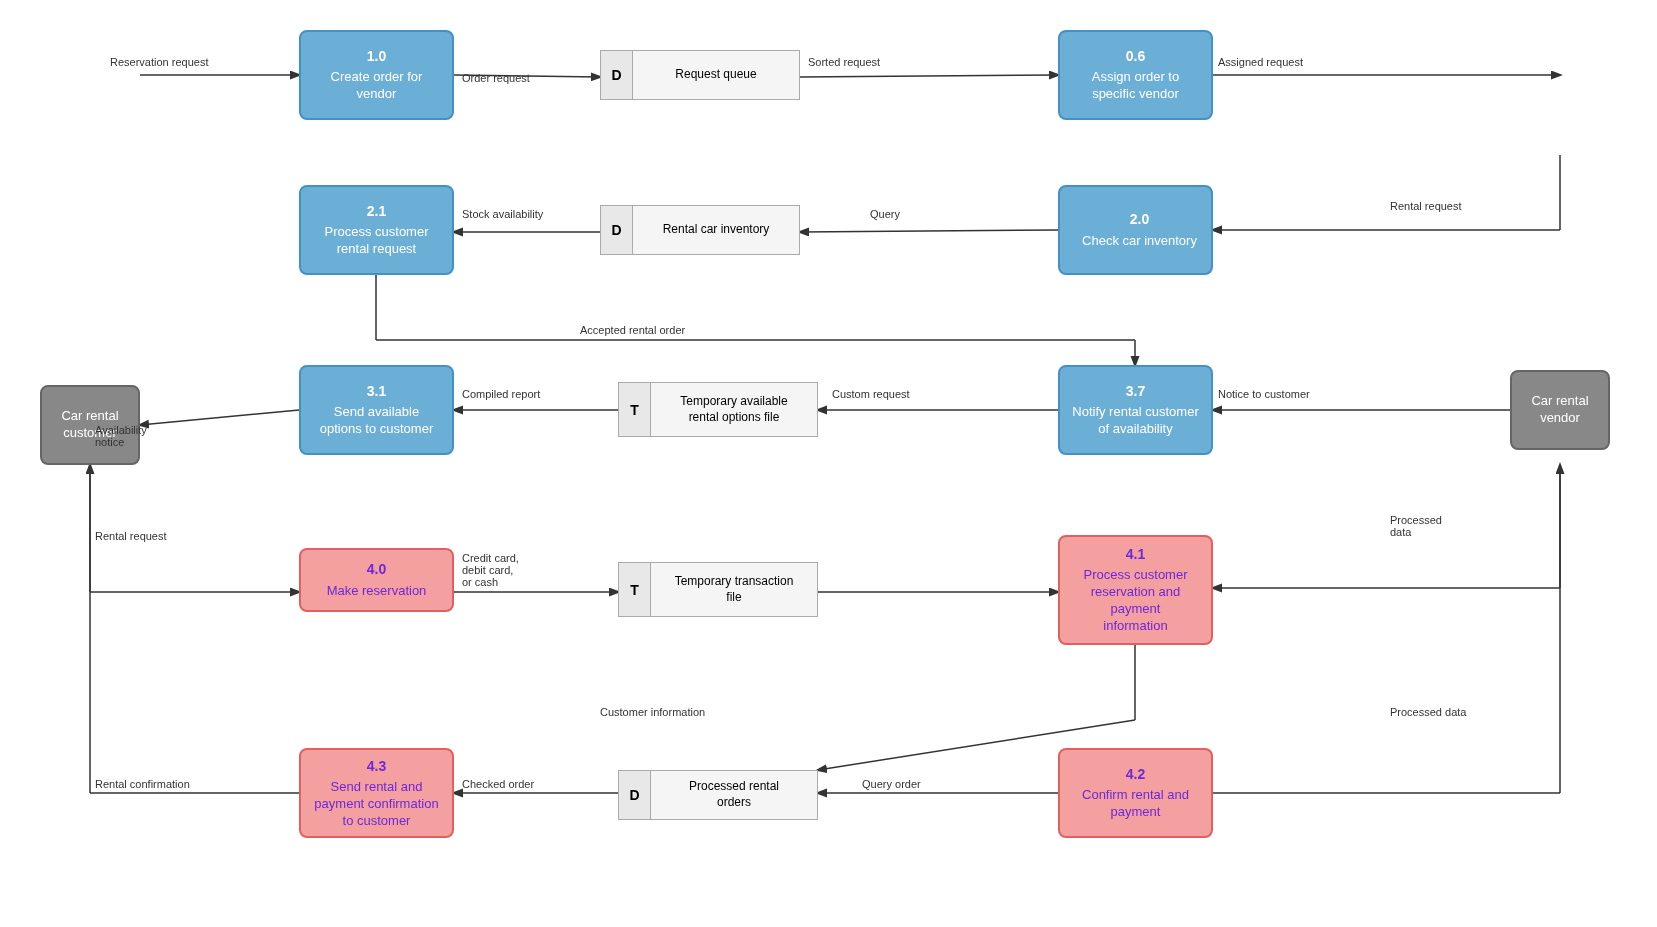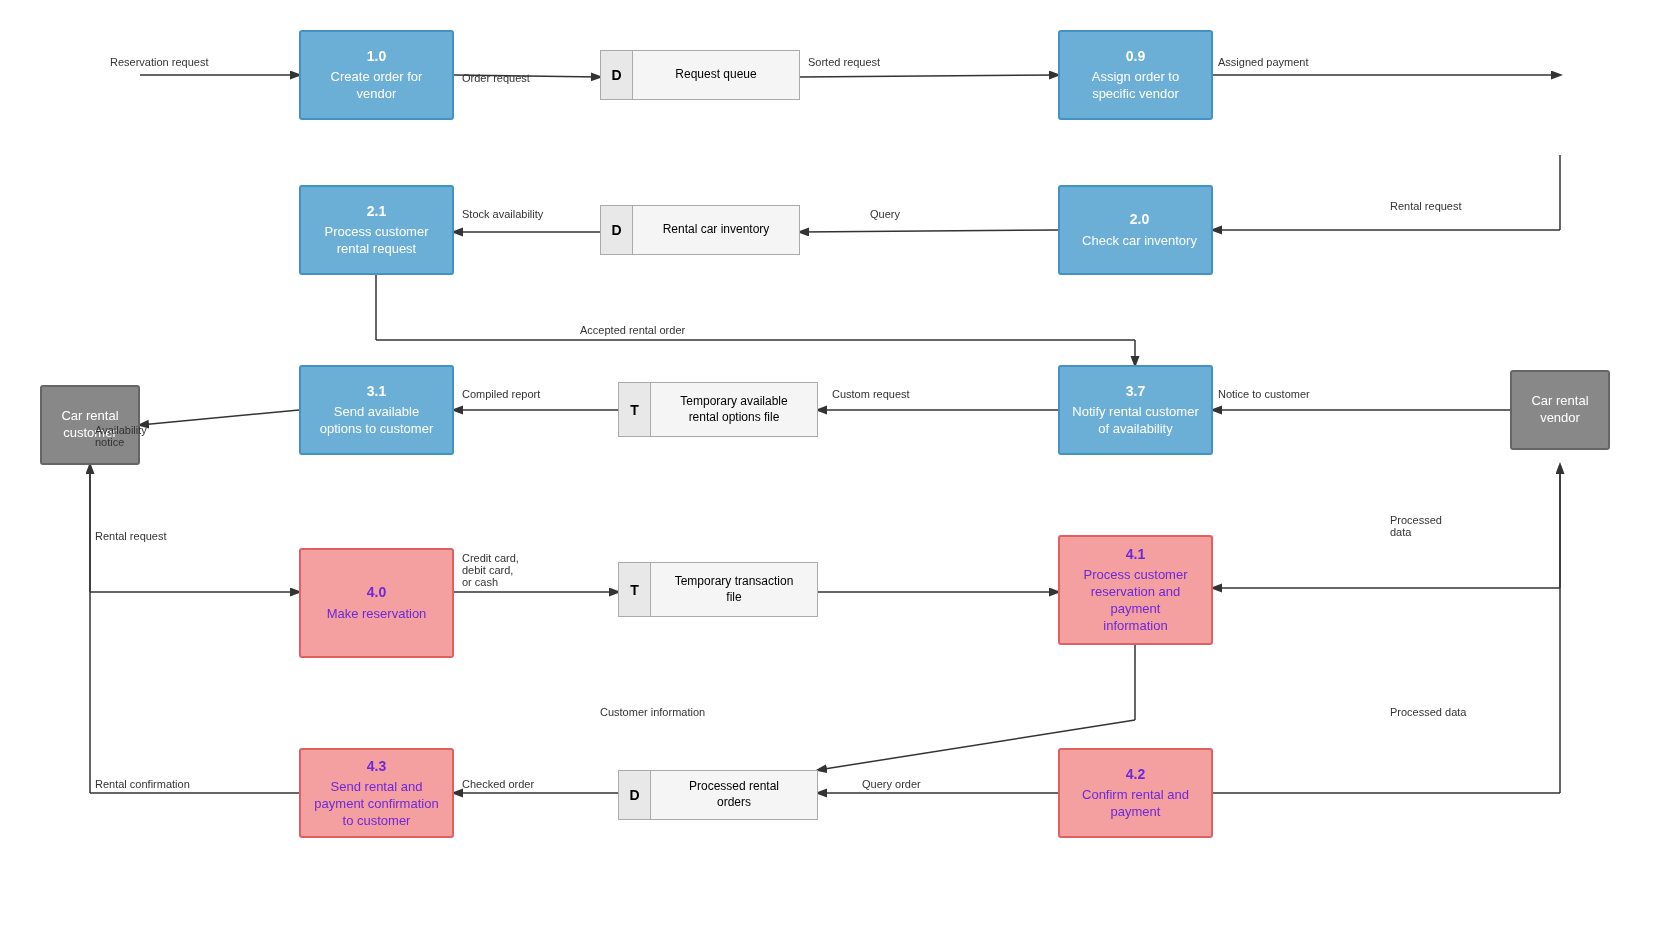--- a/index.html
+++ b/index.html
@@ -10,21 +10,21 @@
       overflow: auto;
     }
     #diagram {
       position: relative;
       width: 1657px;
       height: 927px;
       background: #fff;
     }
     .process-box {
       position: absolute;
-      border-radius: 3px;
+      border-radius: 8px;
       display: flex;
       flex-direction: column;
       align-items: center;
       justify-content: center;
       text-align: center;
       padding: 8px;
       font-size: 13px;
       line-height: 1.3;
     }
     .process-blue {
@@ -159,21 +159,21 @@
     <span>Car rental
 vendor</span>
   </div>
 
   <div class="process-box process-blue" style="left:299px;top:30px;width:155px;height:90px;">
     <div class="process-number">1.0</div>
     <div>Create order for<br>vendor</div>
   </div>
 
   <div class="process-box process-blue" style="left:1058px;top:30px;width:155px;height:90px;">
-    <div class="process-number">0.9</div>
+    <div class="process-number">0.6</div>
     <div>Assign order to<br>specific vendor</div>
   </div>
 
   <div class="process-box process-blue" style="left:1058px;top:185px;width:155px;height:90px;padding-left:16px;">
     <div class="process-number">2.0</div>
     <div>Check car inventory</div>
   </div>
 
   <div class="process-box process-blue" style="left:299px;top:185px;width:155px;height:90px;">
     <div class="process-number">2.1</div>
@@ -183,21 +183,21 @@
   <div class="process-box process-blue" style="left:1058px;top:365px;width:155px;height:90px;">
     <div class="process-number">3.7</div>
     <div>Notify rental customer<br>of availability</div>
   </div>
 
   <div class="process-box process-blue" style="left:299px;top:365px;width:155px;height:90px;">
     <div class="process-number">3.1</div>
     <div>Send available<br>options to customer</div>
   </div>
 
-  <div class="process-box process-pink" style="left:299px;top:548px;width:155px;height:110px;">
+  <div class="process-box process-pink" style="left:299px;top:548px;width:155px;height:64px;">
     <div class="process-number">4.0</div>
     <div>Make reservation</div>
   </div>
 
   <div class="process-box process-pink" style="left:1058px;top:535px;width:155px;height:110px;">
     <div class="process-number">4.1</div>
     <div>Process customer<br>reservation and<br>payment<br>information</div>
   </div>
 
   <div class="process-box process-pink" style="left:1058px;top:748px;width:155px;height:90px;">
@@ -231,21 +231,21 @@
   </div>
 
   <div class="data-store" style="left:618px;top:770px;width:200px;height:50px;">
     <div class="data-store-letter">D</div>
     <div class="data-store-label">Processed rental<br>orders</div>
   </div>
 
   <span class="flow-label" style="left:110px;top:56px;">Reservation request</span>
   <span class="flow-label" style="left:462px;top:72px;">Order request</span>
   <span class="flow-label" style="left:808px;top:56px;">Sorted request</span>
-  <span class="flow-label" style="left:1218px;top:56px;">Assigned payment</span>
+  <span class="flow-label" style="left:1218px;top:56px;">Assigned request</span>
   <span class="flow-label" style="left:1390px;top:200px;">Rental request</span>
   <span class="flow-label" style="left:870px;top:208px;">Query</span>
   <span class="flow-label" style="left:462px;top:208px;">Stock availability</span>
   <span class="flow-label" style="left:580px;top:324px;">Accepted rental order</span>
   <span class="flow-label" style="left:1218px;top:388px;">Notice to customer</span>
   <span class="flow-label" style="left:832px;top:388px;">Custom request</span>
   <span class="flow-label" style="left:462px;top:388px;">Compiled report</span>
   <span class="flow-label" style="left:95px;top:424px;">Availability<br>notice</span>
   <span class="flow-label" style="left:95px;top:530px;">Rental request</span>
   <span class="flow-label" style="left:462px;top:552px;">Credit card,<br>debit card,<br>or cash</span>

